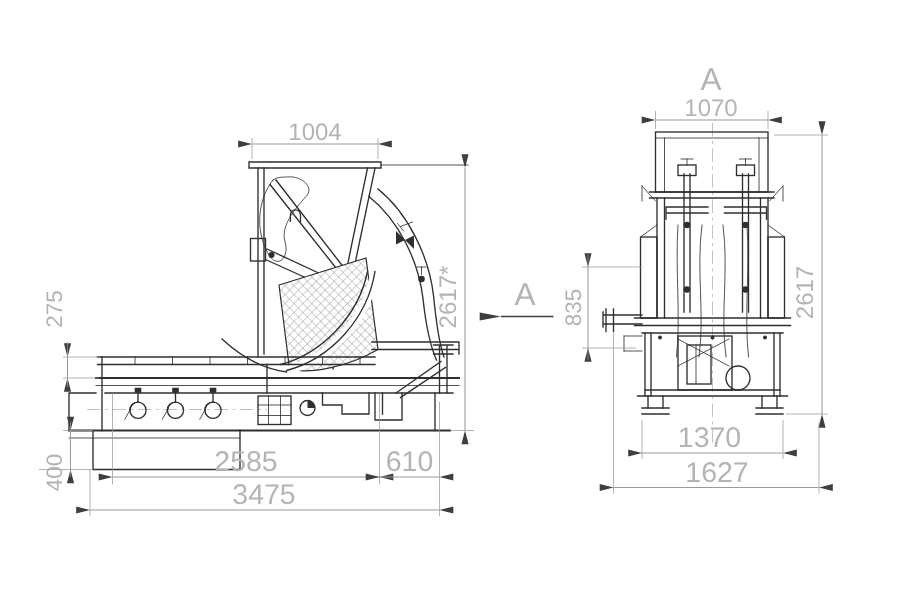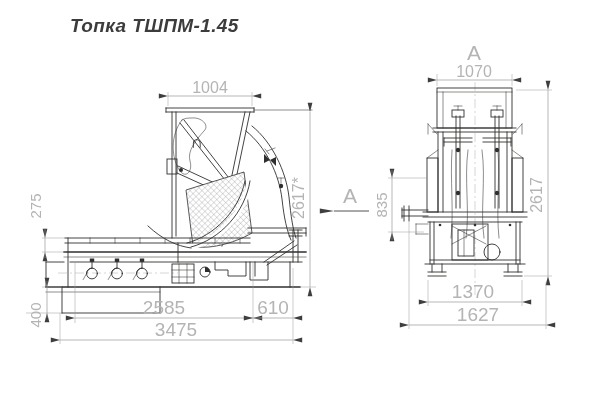--- a/index.html
+++ b/index.html
@@ -26,21 +26,20 @@
   .big{font-size:19px;}
   .small{font-size:15px;}
   .vlabel{font-size:21px;}
   .mark{fill:var(--line);font-size:17px;font-weight:700;}
 </style>
 </head>
 <body>
 
 <div class="stage">
 
-  <div class="title">Топка ТШПМ-1.45</div>
 
   <svg width="600" height="400" viewBox="0 0 600 400">
     <defs>
       <pattern id="mesh" width="4.2" height="4.2" patternUnits="userSpaceOnUse" patternTransform="rotate(45)">
         <rect width="4.2" height="4.2" fill="#ffffff"></rect>
         <path class="meshline" d="M0,0 H4.2 M0,0 V4.2"></path>
       </pattern>
       <marker id="arr" markerUnits="userSpaceOnUse" markerWidth="10" markerHeight="7" refX="0.3" refY="3.5" orient="auto-start-reverse">
         <path class="arrhead" d="M0.3,3.5 L9.5,1.1 L9.5,5.9 Z"></path>
       </marker>

